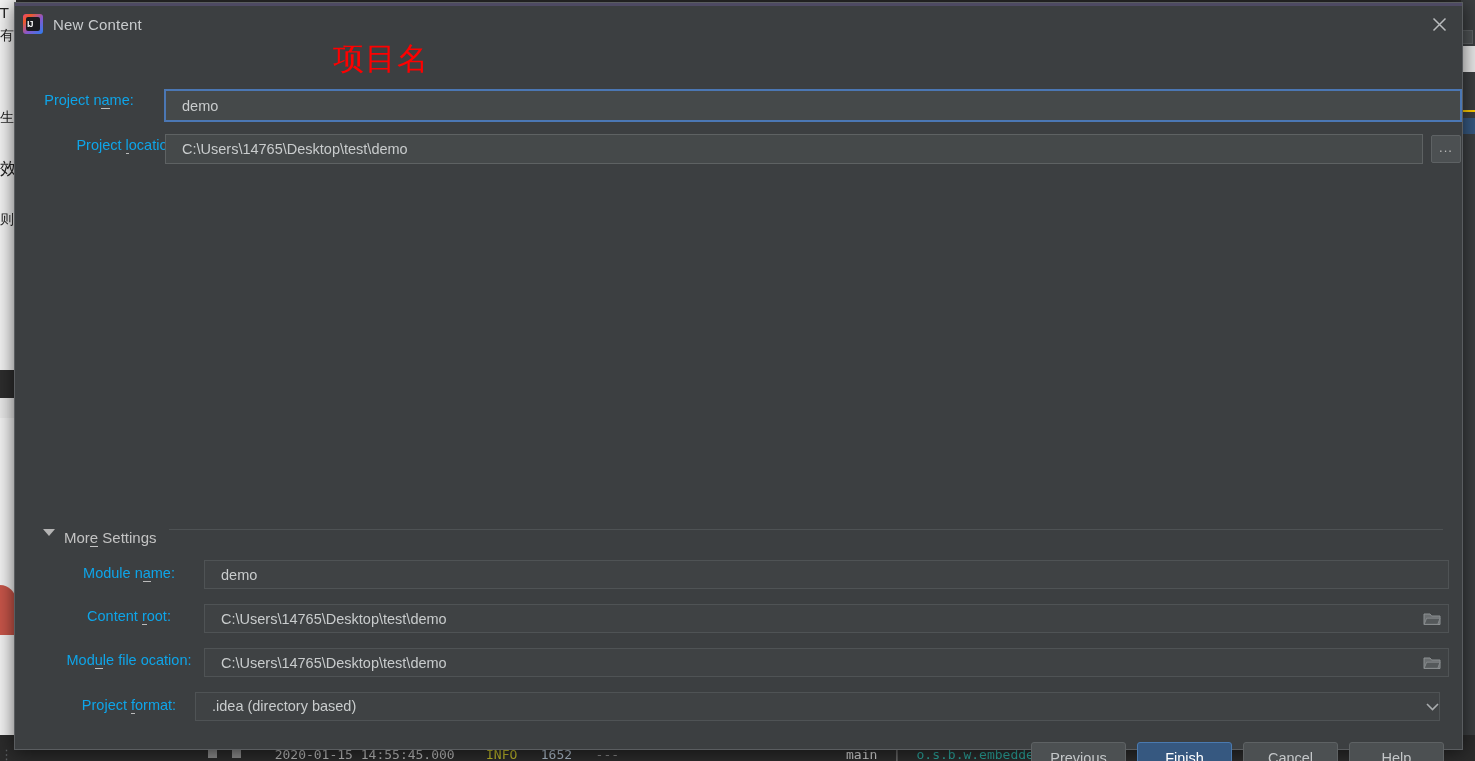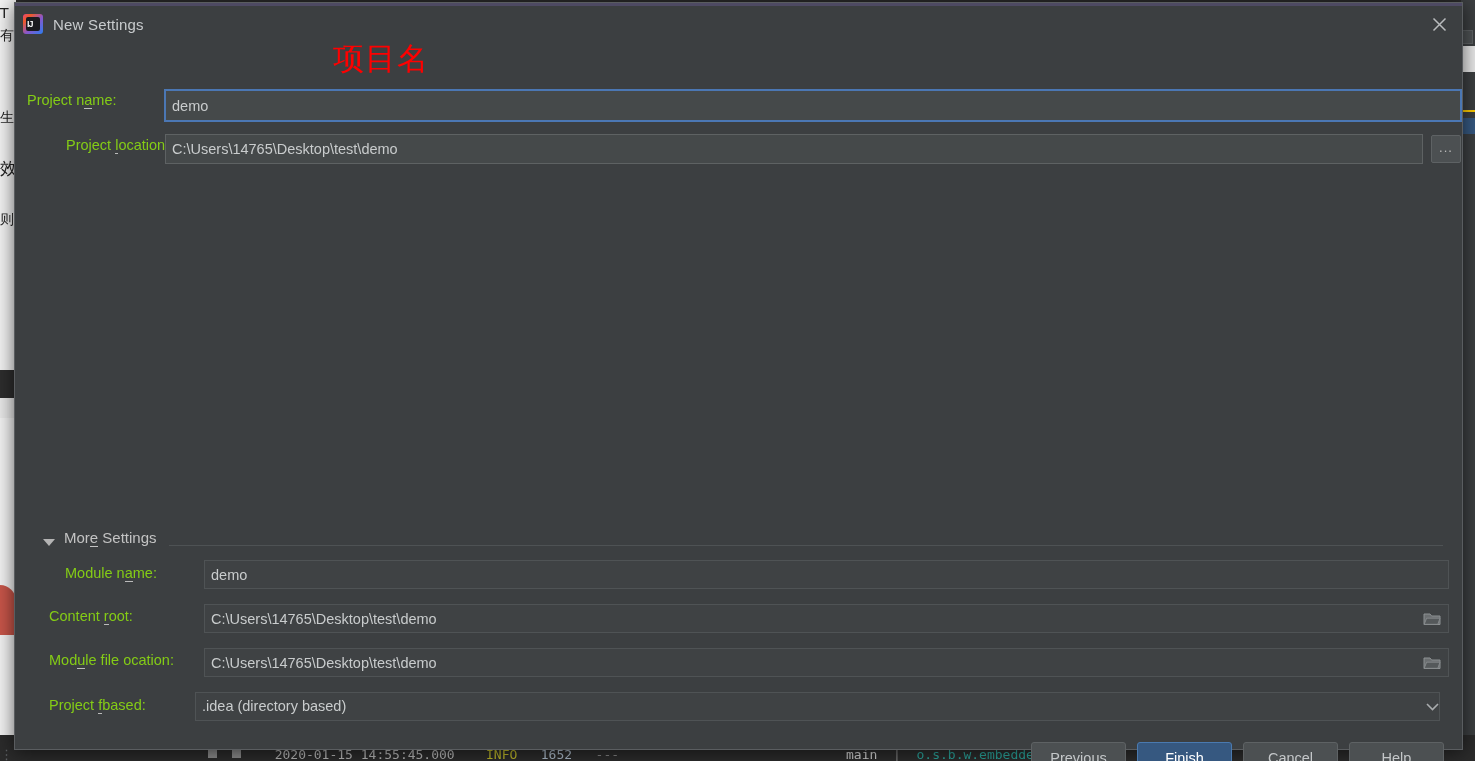--- a/index.html
+++ b/index.html
@@ -81,26 +81,26 @@
   }
   .tb-close{
     position:absolute;right:8px;top:4px;width:30px;height:28px;
     display:flex;align-items:center;justify-content:center;cursor:default;
   }
   .tb-close svg{display:block;}
 
   .body{position:relative;height:709px;}
 
   .row{position:absolute;display:flex;align-items:center;}
-  .lbl{color:#84cc16;font-size:14.5px;white-space:nowrap;}
+  .lbl{color:#0ea5e9;font-size:14.5px;white-space:nowrap;text-align:center;}
   .lbl u{text-decoration:none;border-bottom:1px solid #bbbbbb;}
 
   .field{
     background:#45494a;border:1px solid #5e6263;color:#c9cccd;
-    font-size:14.5px;height:28px;line-height:26px;padding:0 6px;
+    font-size:14.5px;height:28px;line-height:26px;padding:0 16px;
     box-sizing:border-box;
   }
   .field.focused{
     border:1px solid #4b77b4;outline:1px solid #4b77b4;outline-offset:0px;
     background:#45494a;
   }
   .field.flat{background:#3f4244;border:1px solid #4f5355;}
 
   .browse-btn{
     width:30px;height:28px;background:#4c5052;border:1px solid #5e6264;border-radius:2px;
@@ -110,21 +110,21 @@
 
   .folder-btn{
     position:absolute;width:26px;height:24px;background:transparent;border:none;
     display:flex;align-items:center;justify-content:center;
   }
   .chev-btn{
     position:absolute;width:26px;height:24px;display:flex;align-items:center;justify-content:center;
   }
 
   
-  .more-settings{position:absolute;left:28px;top:487px;width:1400px;display:flex;align-items:flex-end;}
+  .more-settings{position:absolute;left:28px;top:487px;width:1400px;display:flex;align-items:flex-start;}
   .ms-tri{
     width:0;height:0;border-left:6px solid transparent;border-right:6px solid transparent;
     border-top:7px solid #b4b4b4;margin-right:9px;
   }
   .ms-text{color:#c3c3c3;font-size:15px;white-space:nowrap;margin-right:12px;}
   .ms-line{flex:1;height:1px;background:#4e5254;}
   .btnrow{position:absolute;right:18px;top:700px;display:flex;gap:11px;}
   .btn{
     min-width:95px;height:32px;border-radius:3px;border:1px solid #5e6264;background:#4c5052;
     color:#c4c7c9;font-size:14.5px;display:flex;align-items:center;justify-content:center;
@@ -186,21 +186,21 @@
       </div>
     </div>
   </div>
 
   <div class="dialog">
 
     <div class="titlebar">
       <div class="tb-icon">
           <div class="ij"></div>
         </div>
-      <div class="tb-title">New Settings</div>
+      <div class="tb-title">New Content</div>
       <div class="tb-close">
         <svg width="17" height="17" viewBox="0 0 17 17" aria-hidden="true">
           <path d="M2.5 2.5 L14.5 14.5 M14.5 2.5 L2.5 14.5" stroke="#b9bcbe" stroke-width="1.5" fill="none"></path>
         </svg>
       </div>
     </div>
 
     <div class="body">
 
       <div class="row" style="left:12px;top:50px;">
@@ -216,21 +216,21 @@
         <span class="dots">...</span>
       </div>
 
       <div class="more-settings">
         <span class="ms-tri"></span>
         <span class="ms-text"><span>Mor</span><u style="border-bottom:1px solid #c3c3c3;text-decoration:none;">e</u><span> Settings</span></span>
         <span class="ms-line"></span>
       </div>
 
       <div class="row" style="left:34px;top:523px;">
-        <div class="lbl" style="width:160px;margin-left:16px;"><span>Module n</span><u>a</u><span>me:</span></div>
+        <div class="lbl" style="width:160px;"><span>Module n</span><u>a</u><span>me:</span></div>
       </div>
       <input class="field flat" style="position: absolute; left: 189px; top: 518px; width: 1245px; height: 29px;" value="demo">
 
       <div class="row" style="left:34px;top:566px;">
         <div class="lbl" style="width:160px;"><span>Content </span><u>r</u><span>oot:</span></div>
       </div>
       <input class="field flat" style="position: absolute; left: 189px; top: 562px; width: 1245px; height: 29px;" value="C:\Users\14765\Desktop\test\demo">
       <div class="folder-btn" style="left:1404px;top:564px;">
         <svg width="18" height="15" viewBox="0 0 18 15" aria-hidden="true">
           <path d="M1 3 L7 3 L8.6 5 L17 5 L17 13.5 L1 13.5 Z" fill="#6b6f71" stroke="#8d9193" stroke-width="1"></path>
@@ -243,21 +243,21 @@
       </div>
       <input class="field flat" style="position: absolute; left: 189px; top: 606px; width: 1245px; height: 29px;" value="C:\Users\14765\Desktop\test\demo">
       <div class="folder-btn" style="left:1404px;top:608px;">
         <svg width="18" height="15" viewBox="0 0 18 15" aria-hidden="true">
           <path d="M1 3 L7 3 L8.6 5 L17 5 L17 13.5 L1 13.5 Z" fill="#6b6f71" stroke="#8d9193" stroke-width="1"></path>
           <path d="M1.2 13.3 L3.6 7.2 L17 7.2 L14.8 13.3 Z" fill="#55595b" stroke="#8d9193" stroke-width="0.8"></path>
         </svg>
       </div>
 
       <div class="row" style="left:34px;top:655px;">
-        <div class="lbl" style="width:160px;"><span>Project </span><u>f</u><span>based:</span></div>
+        <div class="lbl" style="width:160px;"><span>Project </span><u>f</u><span>ormat:</span></div>
       </div>
       <div class="field flat" style="position:absolute;left:180px;top:650px;width:1245px;height:29px;line-height:27px;">
         <span>.idea (directory based)</span>
       </div>
       <div class="chev-btn" style="left:1404px;top:652px;">
         <svg width="13" height="9" viewBox="0 0 13 9" aria-hidden="true">
           <path d="M1 2 L6.5 7.5 L12 2" stroke="#a9acae" stroke-width="1.6" fill="none"></path>
         </svg>
       </div>
 

